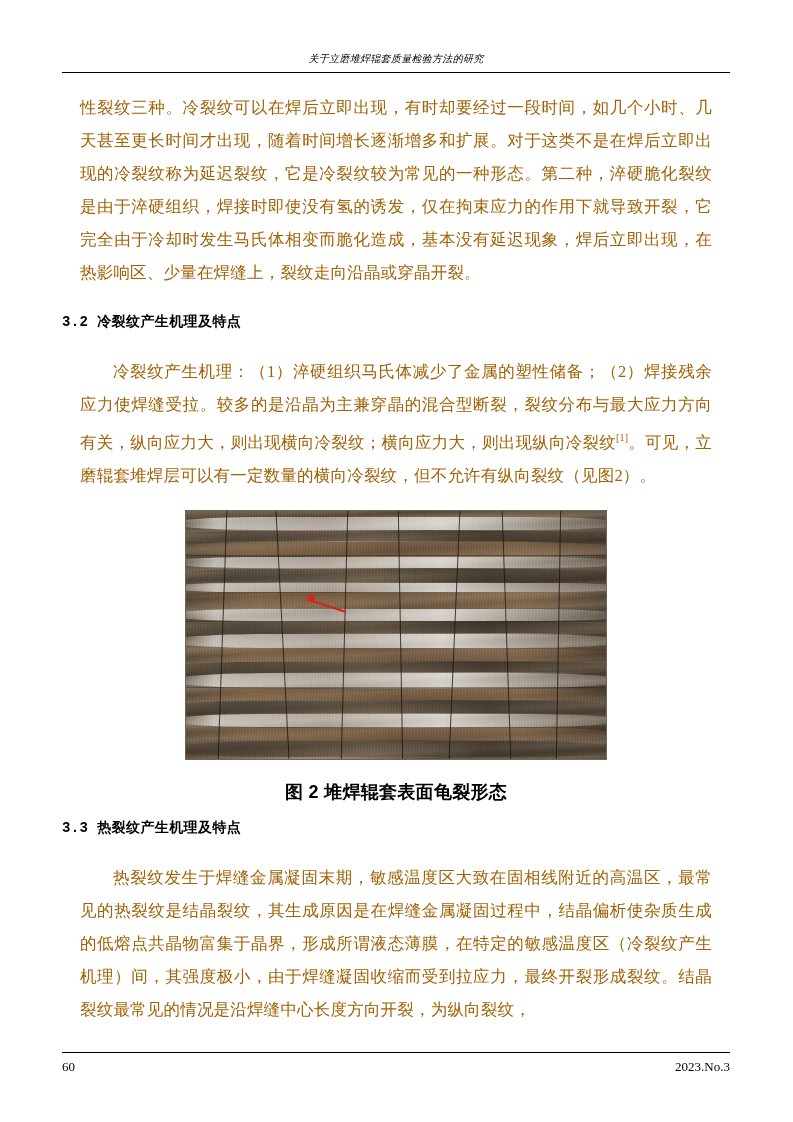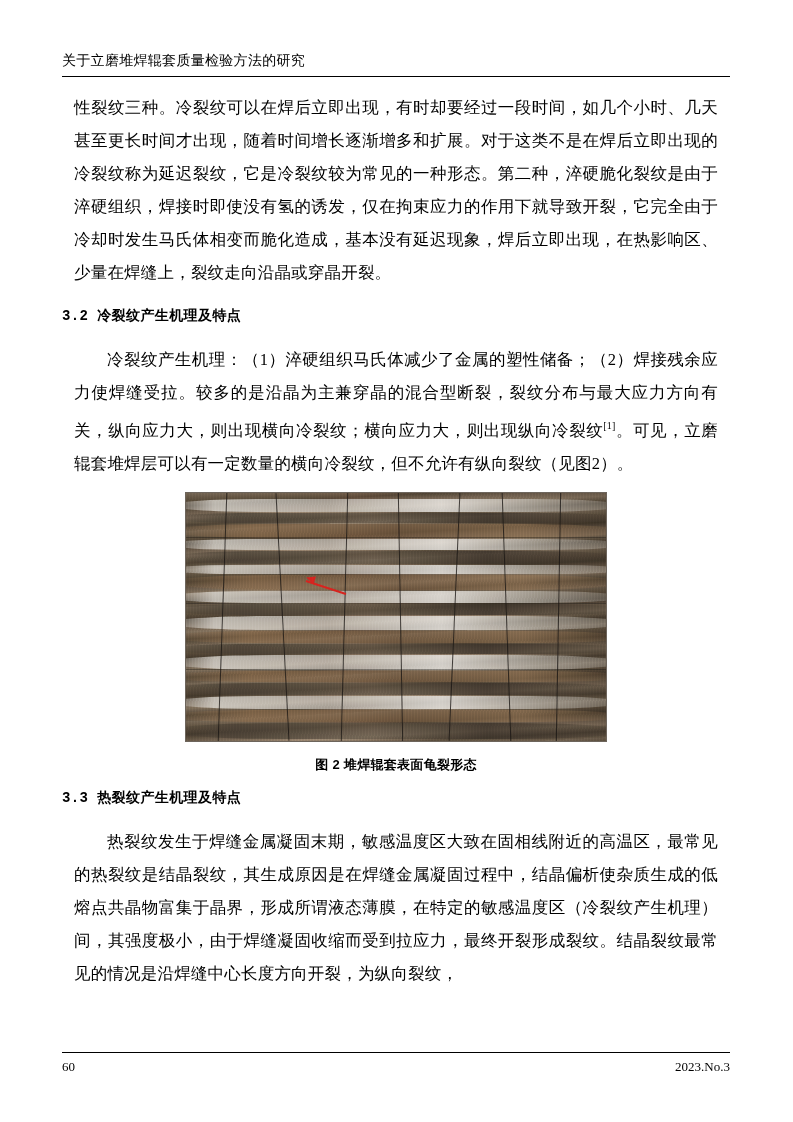--- a/index.html
+++ b/index.html
@@ -19,37 +19,39 @@
     overflow: hidden;
     box-sizing: border-box;
   }
   .content {
     position: absolute;
     left: 62px;
     top: 52px;
     width: 668px;
   }
   .running-head {
-    font-size: 14px;
+    text-align: center;
+    font-size: 10px;
     color: #000;
     letter-spacing: 0.3px;
     padding-bottom: 6px;
+    font-style: italic;
   }
   .rule-top {
     border-bottom: 1.6px solid #000;
     width: 668px;
     margin-bottom: 14px;
   }
   p.body {
     font-size: 16.5px;
     line-height: 33px;
-    margin: 12px;
+    margin: 18px;
     text-align: justify;
     text-justify: inter-ideograph;
-    color: #000000;
+    color: #a16207;
     letter-spacing: 0.2px;
   }
   p.indent {
     text-indent: 33px;
   }
   h3.heading {
     font-family: Liberation Mono, monospace;
     font-size: 14px;
     font-weight: bold;
     margin: 9px 0 4px 0;
@@ -69,24 +71,24 @@
     height: 248px;
     margin: 0 auto;
     display: block;
     position: relative;
     overflow: hidden;
     border: 1px solid #6d655c;
     background: #6b635a;
   }
   .fig-caption {
     font-family: "Liberation Sans", "DejaVu Sans", sans-serif;
-    font-size: 13px;
+    font-size: 18px;
     font-weight: bold;
     text-align: center;
-    margin-top: 14px;
+    margin-top: 20px;
     letter-spacing: 0.3px;
   }
   
   .tex-base {
     position: absolute;
     inset: 0;
     background:
       repeating-linear-gradient(177deg,
         #8d867c 0px, #6f6659 7px, #514a3f 13px, #7d746a 19px, #9b9287 25px,
         #5d564b 32px, #837b70 38px),

